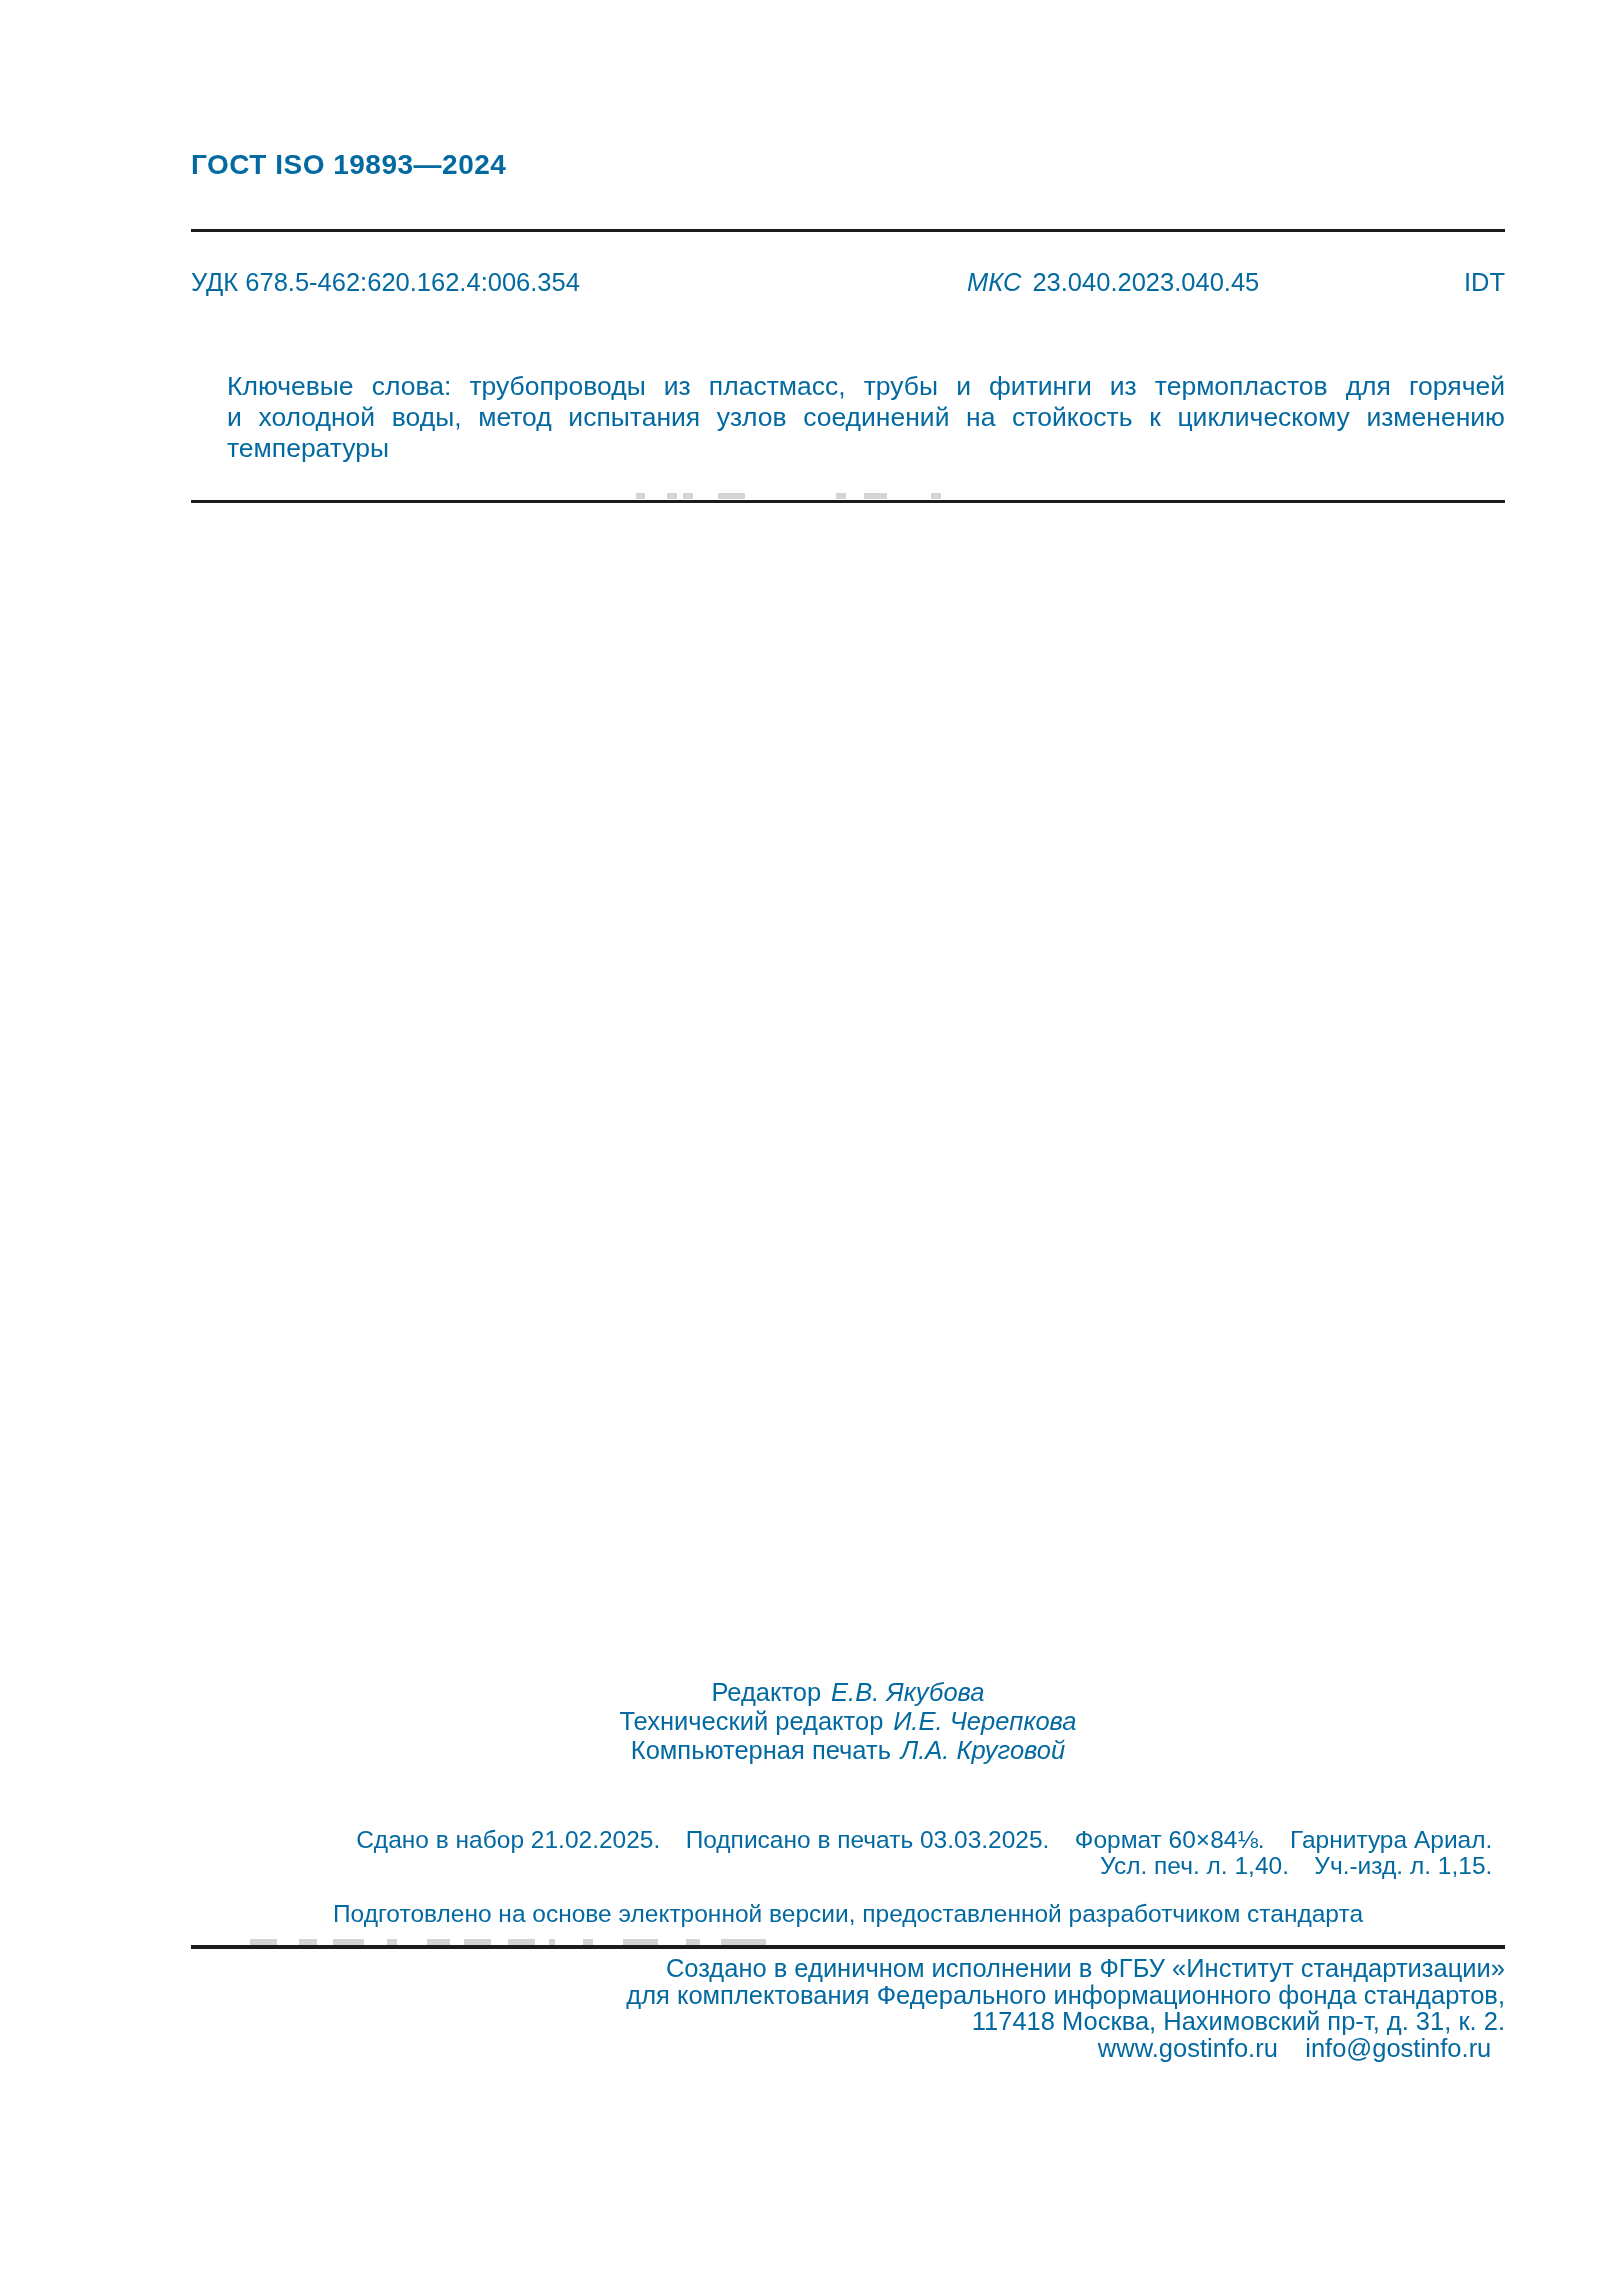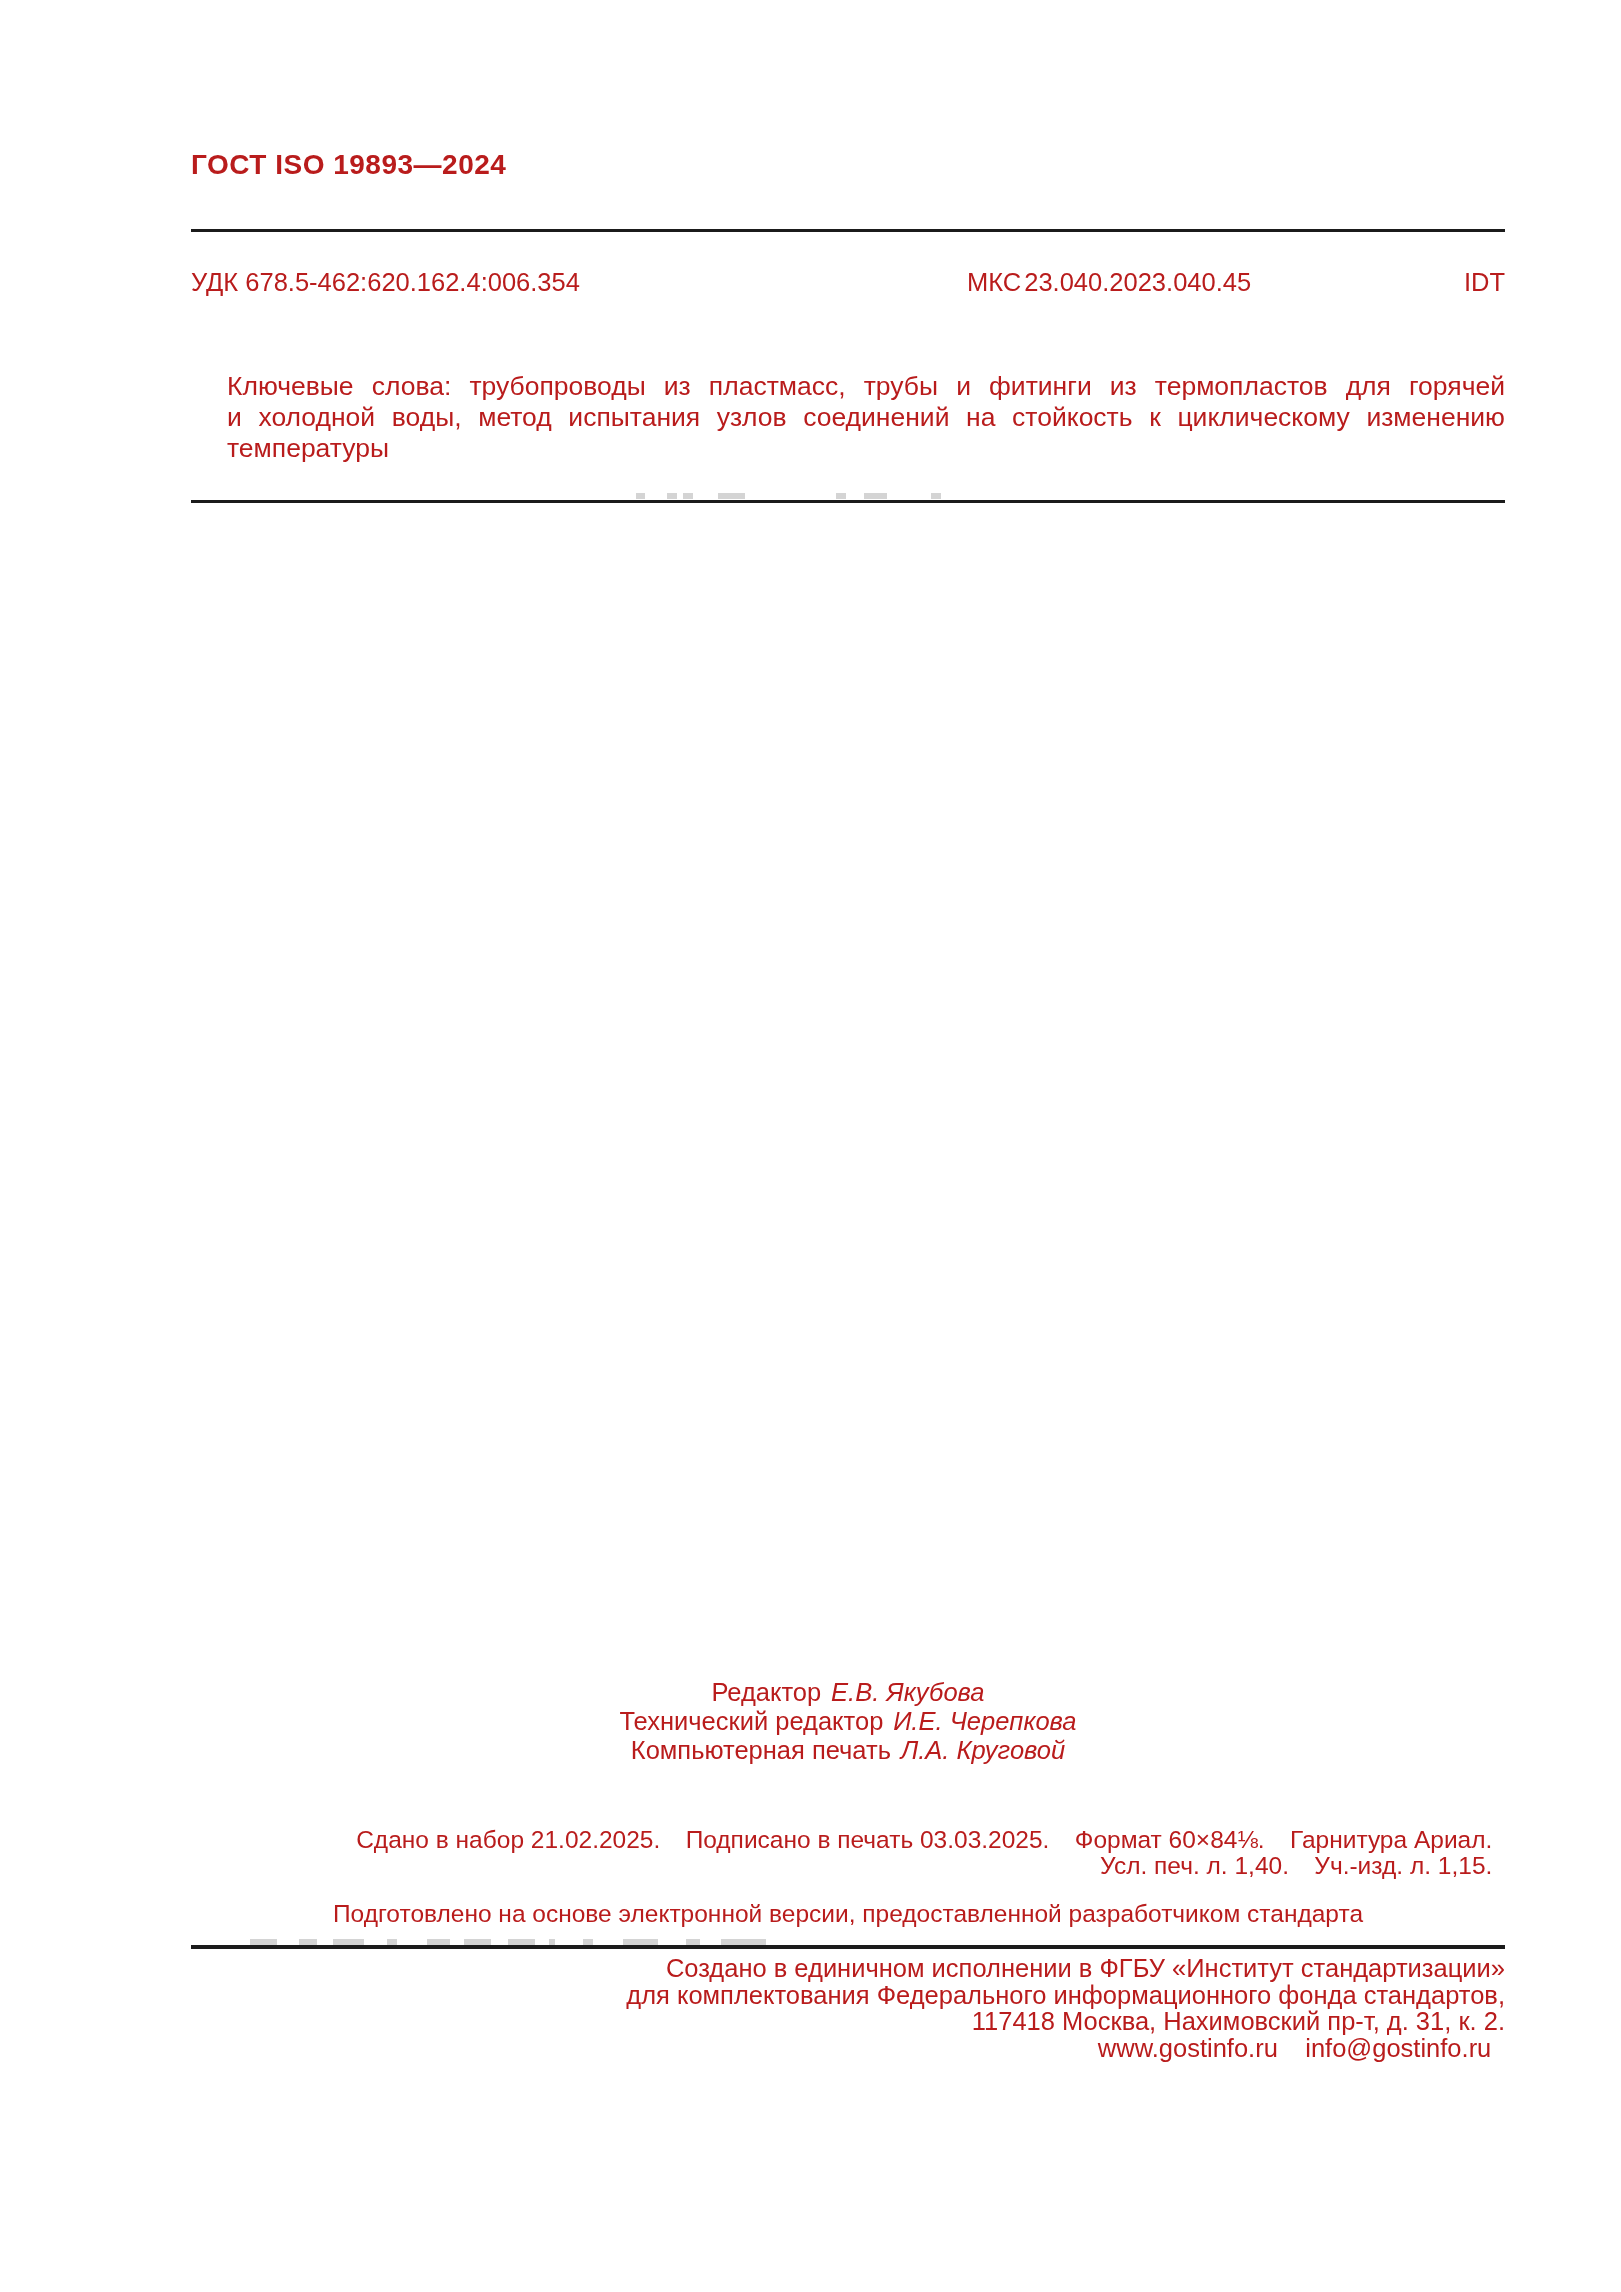--- a/index.html
+++ b/index.html
@@ -6,21 +6,21 @@
     margin: 0;
     padding: 0;
     background: #ffffff;
   }
   .page {
     position: relative;
     width: 1621px;
     height: 2293px;
     background: #ffffff;
     font-family: "Liberation Sans", sans-serif;
-    color: #b91c1c;
+    color: #0369a1;
     overflow: hidden;
   }
   .rule {
     position: absolute;
     left: 191px;
     width: 1314px;
     background: #1b1b1b;
   }
   .rule-1 { top: 229px; height: 2.9px; }
   .rule-2 { top: 500px; height: 2.9px; }
@@ -51,21 +51,21 @@
     top: 0;
     white-space: nowrap;
   }
   .mks-block {
     position: absolute;
     left: 776px;
     top: 0;
     display: flex;
     align-items: flex-start;
   }
-  .mks-label { margin-right: 3px; }
+  .mks-label { margin-right: 11px; font-style: italic; }
   .mks-codes { display: flex; }
   .idt-mark {
     position: absolute;
     right: 0;
     top: 0;
   }
 
   .keywords {
     position: absolute;
     left: 191px;

